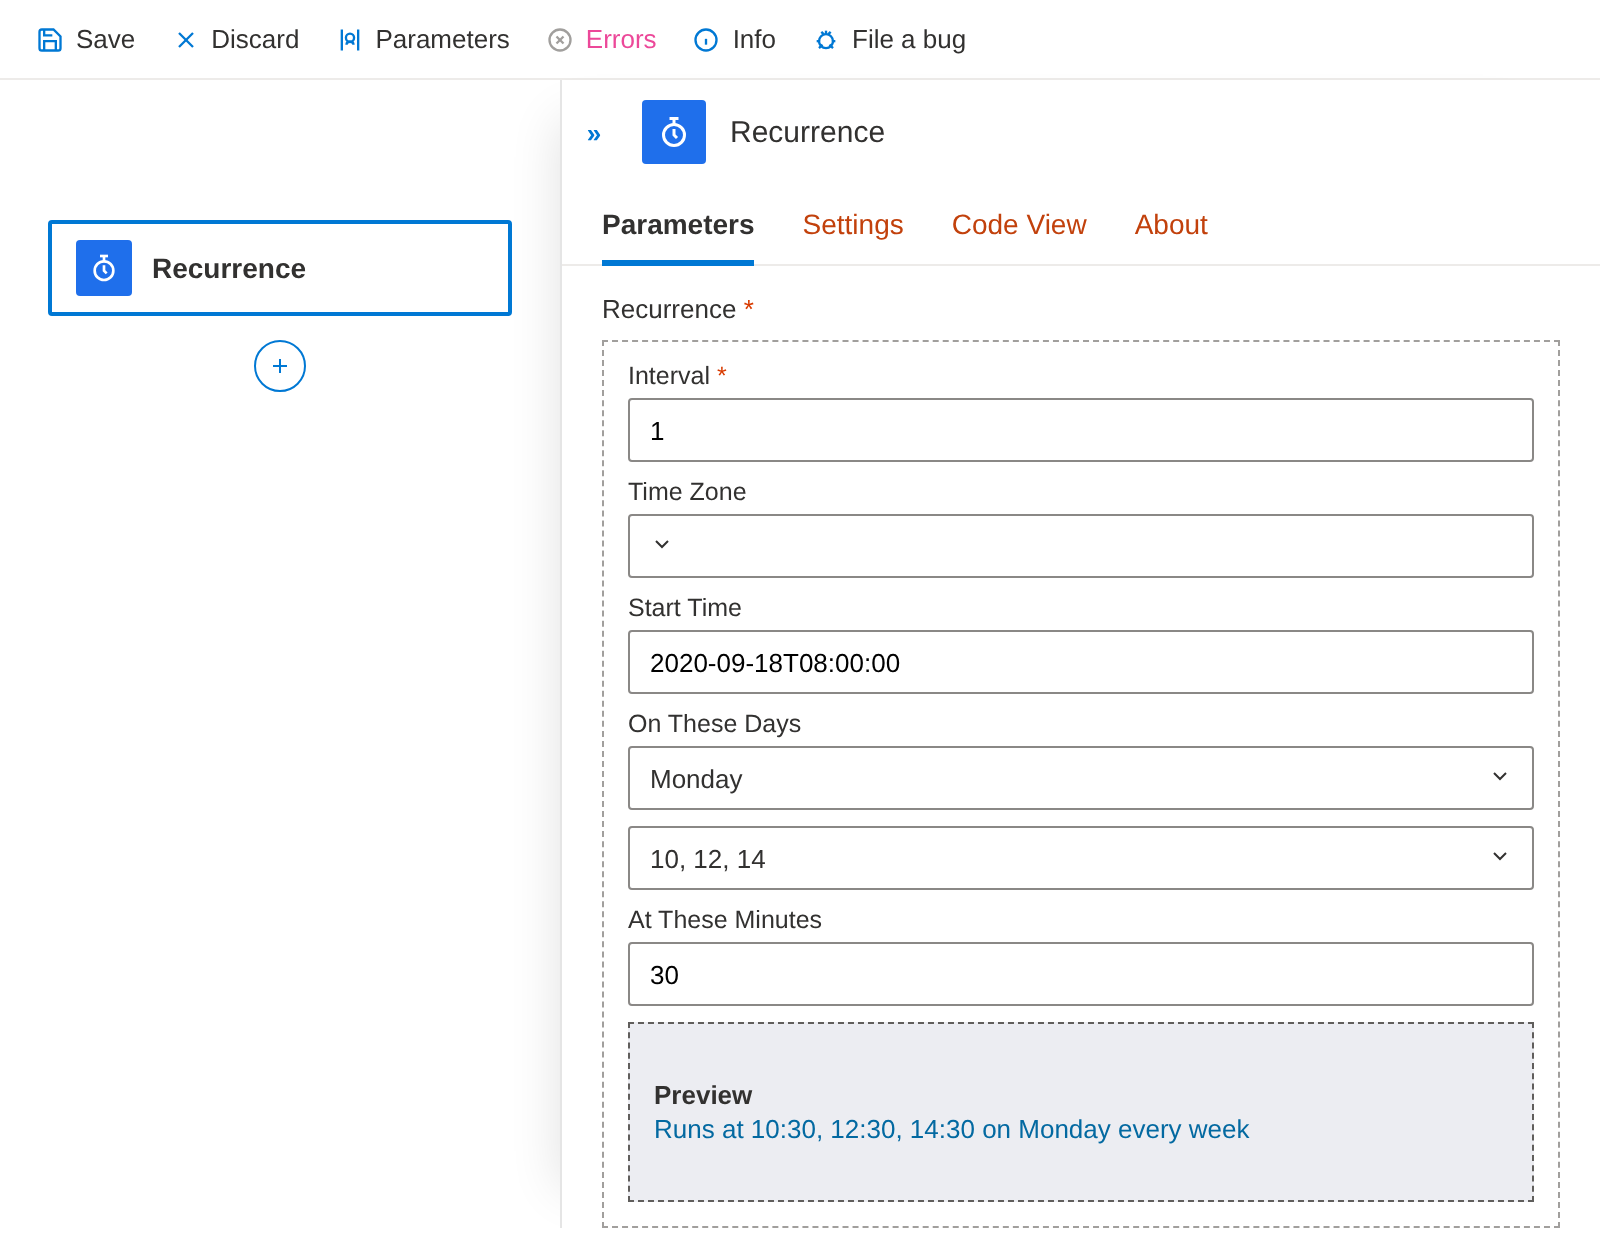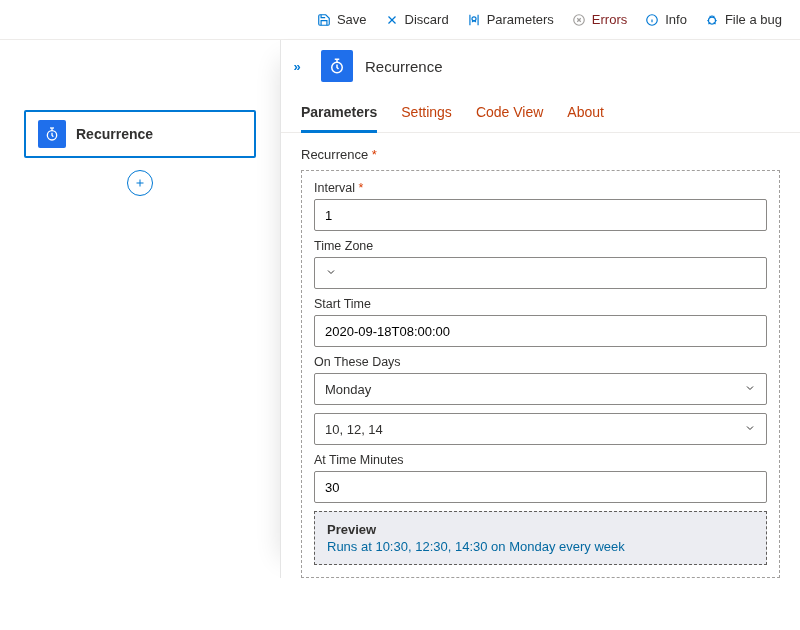--- a/index.html
+++ b/index.html
@@ -1,21 +1,21 @@
 <!DOCTYPE html>
 <html><head>
 <meta charset="utf-8">
 <style>
   * { box-sizing: border-box; margin: 0; padding: 0; }
   body { font-family: "Segoe UI", Arial, sans-serif; font-size: 13px; color: #323130; background: #fff; }
 
-  .toolbar { display: flex; align-items: center; gap: 6px; padding: 8px 12px; border-bottom: 1px solid #edebe9; justify-content: flex-end; }
+  .toolbar { display: flex; align-items: center; gap: 6px; padding: 8px 12px; border-bottom: 1px solid #edebe9; }
   .tb-item { display: flex; align-items: center; gap: 6px; padding: 4px 6px; cursor: pointer; font-size: 13px; color: #323130; }
   .tb-item svg { width: 14px; height: 14px; flex-shrink: 0; }
-  .tb-item.disabled { color: #7f1d1d; }
+  .tb-item.disabled { color: #ec4899; }
   .tb-item.disabled svg { stroke: #a19f9d; }
 
   .content { display: flex; height: calc(100% - 42px); }
   .canvas { width: 280px; padding: 70px 24px 0 24px; position: relative; }
   .node { border: 2px solid #0078d4; border-radius: 2px; display: flex; align-items: center; padding: 8px 12px; gap: 10px; background: #fff; }
   .node .icon-box { width: 28px; height: 28px; background: #1f6feb; display: flex; align-items: center; justify-content: center; border-radius: 2px; }
   .node .icon-box svg { width: 16px; height: 16px; stroke: #fff; }
   .node-title { font-weight: 600; font-size: 14px; }
   .plus-row { display: flex; justify-content: center; margin-top: 12px; }
   .plus-btn { width: 26px; height: 26px; border-radius: 50%; border: 1px solid #0078d4; display: flex; align-items: center; justify-content: center; background: #fff; cursor: pointer; }
@@ -37,21 +37,21 @@
   .req::after { content: " *"; color: #d83b01; }
 
   .fieldset { border: 1px dashed #a19f9d; padding: 10px 12px 12px 12px; }
   .row { display: flex; gap: 8px; margin-bottom: 8px; }
   .field { flex: 1; display: flex; flex-direction: column; }
   .field-label { font-size: 12.5px; margin-bottom: 4px; color: #323130; }
   .control { height: 32px; border: 1px solid #8a8886; border-radius: 2px; background: #fff; padding: 0 10px; font-size: 13px; display: flex; align-items: center; justify-content: space-between; }
   .control input { border: none; outline: none; flex: 1; font-size: 13px; font-family: inherit; height: 28px; }
   .chevron svg { width: 12px; height: 12px; stroke: #323130; }
 
-  .preview { border: 1px dashed #605e5c; background: #ecedf2; padding: 10px 12px; margin-top: 4px; }
+  .preview { border: 1px dashed #605e5c; background: #ecedf2; padding: 28px 12px; margin-top: 4px; }
   .preview-title { font-weight: 600; font-size: 13px; margin-bottom: 2px; }
   .preview-text { font-size: 13px; color: #0369a1; }
 </style>
 </head>
 <body>
 
 <div class="toolbar">
   <div class="tb-item">
     <svg viewBox="0 0 24 24" fill="none" stroke="#0078d4" stroke-width="2">
         <path d="M19 21H5a2 2 0 0 1-2-2V5a2 2 0 0 1 2-2h10l6 6v10a2 2 0 0 1-2 2z"></path>
@@ -205,21 +205,21 @@
               <span>10, 12, 14</span>
               <span class="chevron"><svg viewBox="0 0 24 24" fill="none" stroke="#323130" stroke-width="2">
                     <path d="M6 9l6 6 6-6"></path>
                   </svg></span>
             </div>
           </div>
         </div>
 
         <div class="row">
           <div class="field">
-            <span class="field-label">At Time Minutes</span>
+            <span class="field-label">At These Minutes</span>
             <div class="control">
               <input type="text" value="30" style="">
             </div>
           </div>
         </div>
 
         <div class="preview">
           <div class="preview-title">Preview</div>
           <div class="preview-text">Runs at 10:30, 12:30, 14:30 on Monday every week</div>
         </div>

